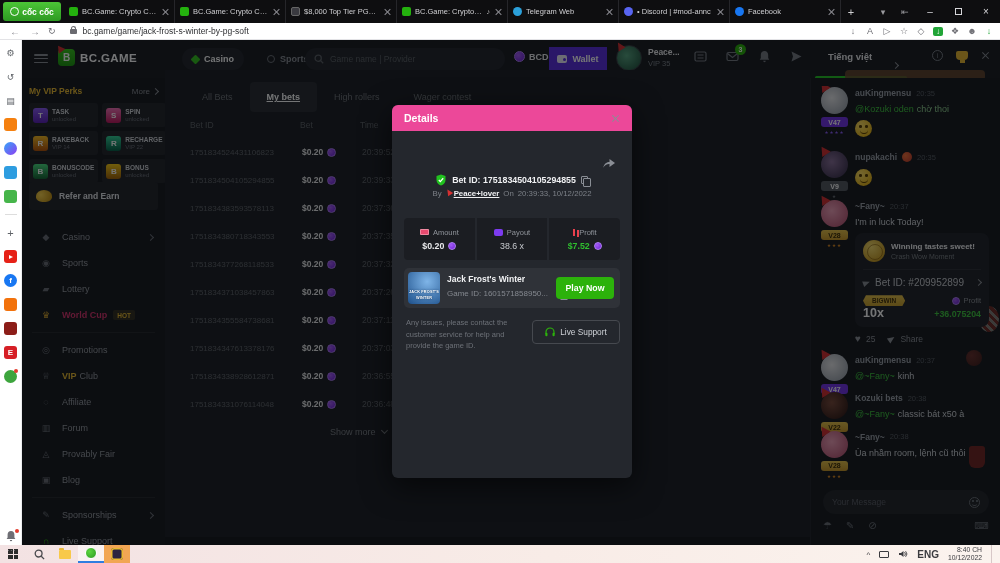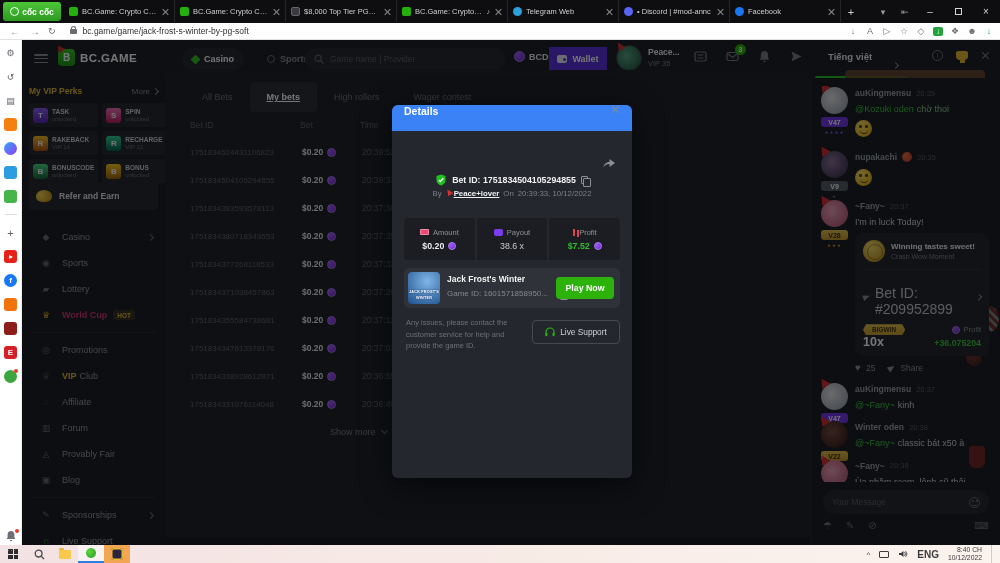--- a/index.html
+++ b/index.html
@@ -198,21 +198,21 @@
   .face::after { content:""; position:absolute; left:4.5px; top:9px; width:8px; height:4px; border-bottom:1.6px solid #5a3e00; border-radius:0 0 8px 8px; }
   .win-card { display:none; margin-top:5px; width:134px; background:#23252b; border-radius:8px; padding:7px 8px; }
   .win-card.show { display:block; }
   .wc-head { display:flex; align-items:center; gap:6px; }
   .medal { position:relative; width:22px; height:22px; border-radius:50%; background:radial-gradient(circle at 38% 32%,#f7dd6e,#b8860b); flex:0 0 auto; }
   .medal::after { content:""; position:absolute; left:4px; top:4px; width:14px; height:14px; border:1px solid rgba(120,80,5,.55); border-radius:50%; }
   .wc-title { color:#f2f3f5; font-weight:bold; font-size:8px; }
   .wc-sub { color:#7c8187; font-size:7px; margin-top:2px; }
   .wc-bet { display:flex; align-items:center; gap:5px; margin-top:7px; padding-top:7px; border-top:1px solid #2f3238; }
   .plane { width:0; height:0; border-left:7px solid #8a8e95; border-top:3.5px solid transparent; border-bottom:3.5px solid transparent; transform:rotate(-20deg); }
-  .wc-betid { color:#c6c9ce; font-size:14px;margin-top:8px; }
+  .wc-betid { color:#c6c9ce; font-size:10px; }
   .wc-bet .chev-r { margin-left:auto; }
   .wc-mid { display:flex; align-items:center; margin-top:7px; }
   .ribbon { background:linear-gradient(#e7c24a,#caa12e); color:#41300a; font-weight:bold; font-size:6.5px; padding:2px 9px; clip-path:polygon(7% 0,93% 0,100% 50%,93% 100%,7% 100%,0 50%); }
   .wc-pl { margin-left:auto; display:flex; align-items:center; gap:3px; color:#8f939a; font-size:7.5px; }
   .wc-vals { display:flex; align-items:baseline; }
   .wc-mult { color:#fff; font-weight:bold; font-size:12.5px; }
   .wc-profit { margin-left:auto; color:#3ec53e; font-weight:bold; font-size:8.8px; }
   .likes { display:none; margin-top:6px; align-items:center; gap:5px; color:#8f939a; font-size:8.5px; }
   .likes.show { display:flex; }
   .heart { font-size:10px; color:#8f939a; }
@@ -222,21 +222,21 @@
   .chat-input input::placeholder { color:#5a5e66; }
   .smiley { position:relative; width:11px; height:11px; border:1.2px solid #6b7077; border-radius:50%; }
   .smiley::before { content:""; position:absolute; left:2px; top:2.5px; width:1.5px; height:1.5px; background:#6b7077; border-radius:50%; box-shadow:4px 0 0 #6b7077; }
   .smiley::after { content:""; position:absolute; left:2.2px; top:5px; width:5px; height:2.5px; border-bottom:1.2px solid #6b7077; border-radius:0 0 5px 5px; }
   .chat-foot { position:absolute; left:12px; top:442px; width:166px; display:flex; align-items:center; gap:14px; color:#6b7077; font-size:10px; }
   .chat-foot .kb { margin-left:auto; }
 
   
   .overlay { position:absolute; left:22px; top:40px; width:978px; height:505px; background:rgba(2,3,5,.55); z-index:50; }
   .modal { position:absolute; left:392px; top:105px; width:240px; height:373px; background:#24272d; border-radius:6px; box-shadow:0 8px 30px rgba(0,0,0,.6); z-index:60; overflow:hidden; }
-  .modal-head { height:26px; background:#3b82f6; display:flex; align-items:flex-start; padding:0 12px; }
+  .modal-head { height:26px; background:#ec4899; display:flex; align-items:center; padding:0 12px; }
   .modal-title { color:#fff; font-weight:bold; font-size:10.5px; }
   .modal-head .x-ic { margin-left:auto; }
   .share-ic { position:absolute; right:16px; top:52px; }
   .betid-row { position:absolute; left:0; top:69px; width:240px; display:flex; align-items:center; justify-content:center; gap:5px; }
   .betid-text { color:#f0f1f3; font-weight:bold; font-size:8.8px; }
   .copy-ic { position:relative; width:8px; height:9px; }
   .copy-ic::before { content:""; position:absolute; left:0; top:0; width:5.5px; height:6.5px; border:1px solid #8a8e95; border-radius:1px; }
   .copy-ic::after { content:""; position:absolute; left:2.5px; top:2.5px; width:5.5px; height:6.5px; border:1px solid #8a8e95; border-radius:1px; background:#24272d; }
   .by-row { position:absolute; left:0; top:84px; width:240px; display:flex; align-items:center; justify-content:center; gap:4px; font-size:7.8px; color:#7c8087; }
   .uname { position:relative; color:#f0f1f3; font-weight:bold; text-decoration:underline; padding-left:8px; }
@@ -842,21 +842,21 @@
             <span class="mention">@~Fany~</span><span class="mbody">kinh</span>
           </div>
 
         </div>
 
         <div class="msg">
           <span class="cavatar av-oden"></span>
           <span class="cbadge b-gold">V22</span>
           <span class="cstars s-gold">★★★</span>
           <div class="mrow">
-            <span class="mname">Winter oden</span>
+            <span class="mname">Kozuki bets</span>
 
             <span class="mtime">20:38</span>
           </div>
           <div class="mtext">
             <span class="mention">@~Fany~</span><span class="mbody">classic bát x50 à</span>
           </div>
 
         </div>
 
         <div class="msg">

